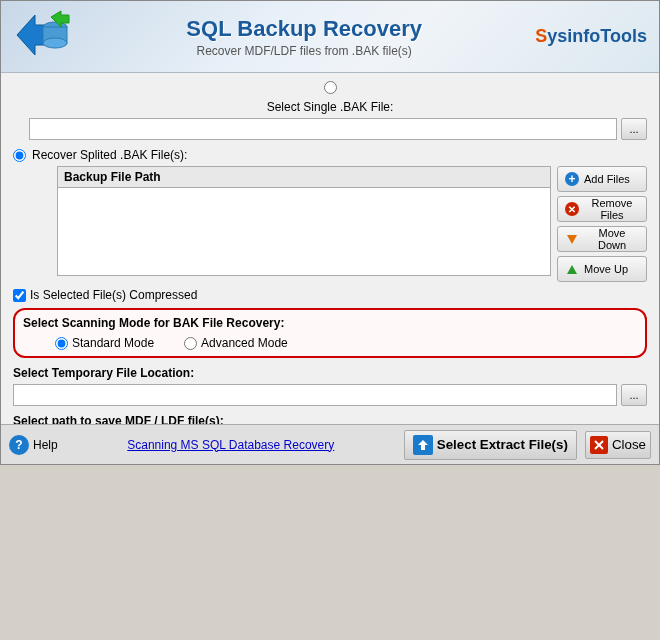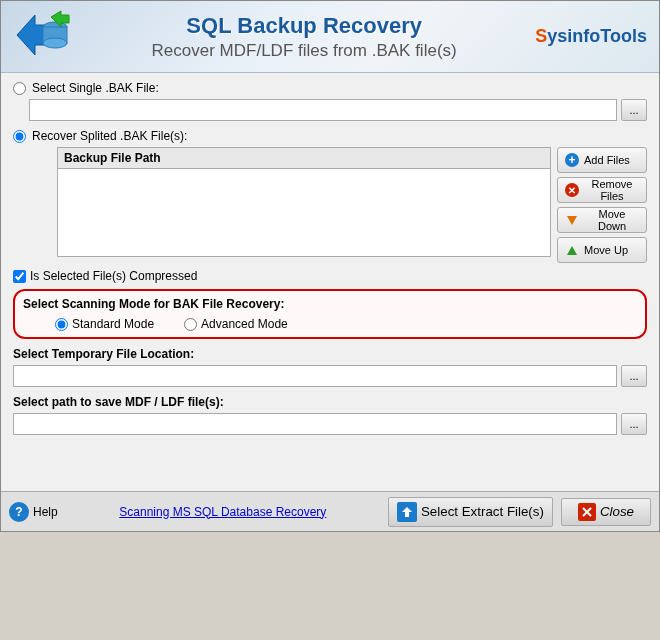--- a/index.html
+++ b/index.html
@@ -7,21 +7,21 @@
       font-family: 'Segoe UI', Tahoma, Geneva, Verdana, sans-serif;
       font-size: 12px;
       background: #d4d0c8;
       width: 660px;
       height: 640px;
       overflow: hidden;
     }
 
     .window {
       width: 660px;
-      height: 532px;
+      height: 465px;
       background: #f0f0f0;
       border: 1px solid #888;
       display: flex;
       flex-direction: column;
     }
 
     
     .header {
       background: linear-gradient(135deg, #c8d8e8 0%, #e8f0f8 40%, #f0f4f8 60%, #dce8f0 100%);
       padding: 8px 12px;
@@ -44,21 +44,21 @@
     }
 
     .header-title h1 {
       font-size: 22px;
       font-weight: bold;
       color: #1a5a9a;
       text-shadow: 1px 1px 0 #fff;
     }
 
     .header-title p {
-      font-size: 17px;
+      font-size: 12px;
       color: #555;
       margin-top: 2px;
     }
 
     .header-brand {
       font-size: 18px;
       font-weight: bold;
       color: #1a5a9a;
       white-space: nowrap;
     }
@@ -74,20 +74,21 @@
       background: #f0f0f0;
       overflow: hidden;
     }
 
     
     .option-row {
       display: flex;
       align-items: center;
       gap: 6px;
       margin-bottom: 4px;
+      flex-direction: column;
     }
 
     .option-row label {
       font-size: 12px;
       color: #000;
     }
 
     input[type="radio"] {
       cursor: pointer;
     }
@@ -344,42 +345,42 @@
 
     .footer-extract {
       display: flex;
       align-items: center;
       gap: 4px;
       background: linear-gradient(to bottom, #f0f0f0, #d0d0d0);
       border: 1px solid #aaa;
       padding: 4px 8px;
       cursor: pointer;
       border-radius: 2px;
+      font-weight: bold;
     }
 
     .extract-icon {
       width: 20px;
       height: 20px;
       background: #1a7acc;
       border-radius: 2px;
       display: flex;
       align-items: center;
       justify-content: center;
     }
 
     .footer-close {
       display: flex;
       align-items: center;
       gap: 4px;
       background: linear-gradient(to bottom, #f0f0f0, #d0d0d0);
       border: 1px solid #aaa;
-      padding: 4px 16px;
+      padding: 4px 4px;
       cursor: pointer;
       border-radius: 2px;
-      font-style: italic;
     }
 
     .close-icon {
       width: 18px;
       height: 18px;
       background: #cc2200;
       border-radius: 2px;
       display: flex;
       align-items: center;
       justify-content: center;

